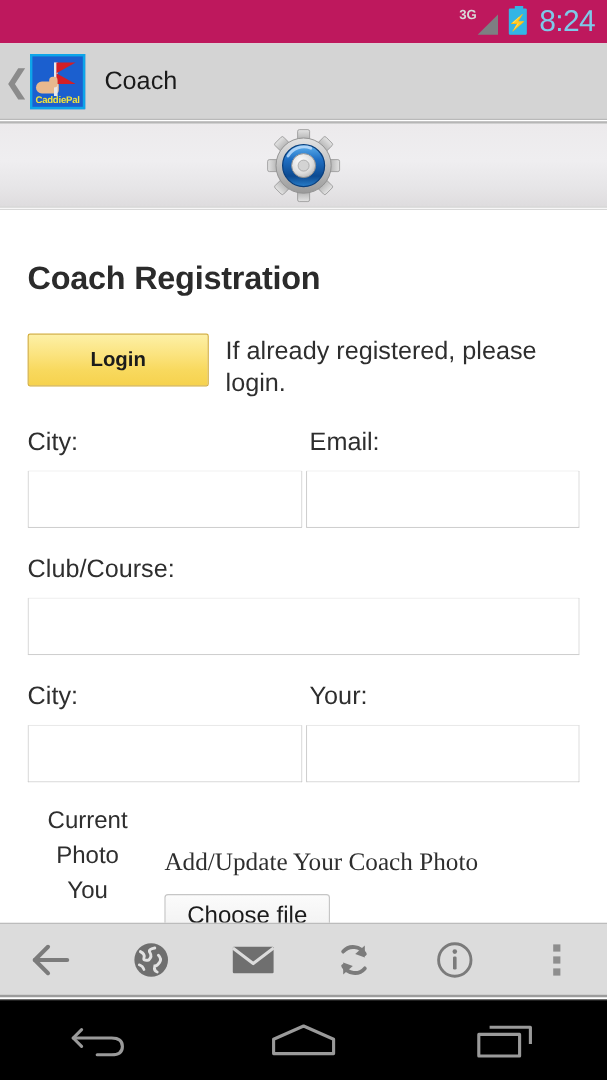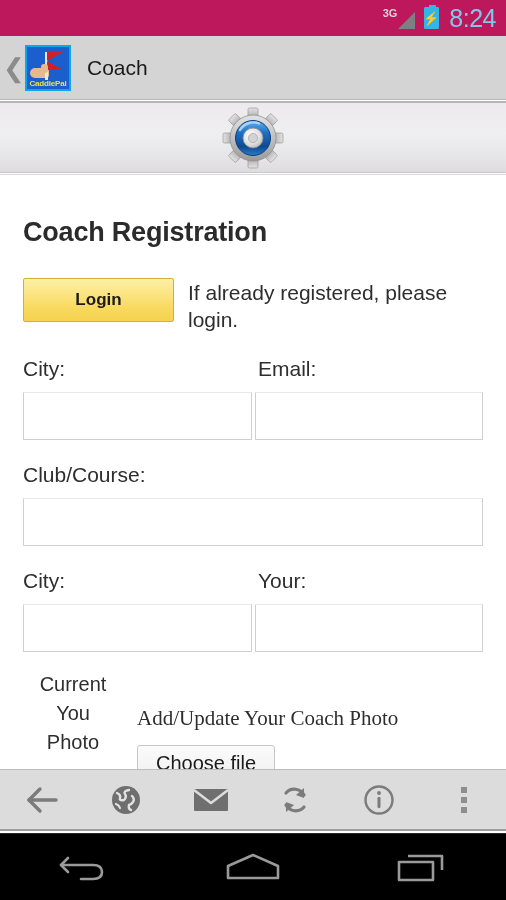--- a/index.html
+++ b/index.html
@@ -438,22 +438,22 @@
         <div class="field-label second">Your:</div>
       </div>
       <div class="input-row">
         <input class="txt-input" type="text" value="" style="">
         <input class="txt-input second" type="text" value="" style="">
       </div>
 
       <div class="photo-section">
         <div class="photo-col">
           <div>Current</div>
+          <div>Photo</div>
           <div>You</div>
-          <div>Photo</div>
         </div>
         <div class="upload-col">
           <div class="upload-title">Add/Update Your Coach Photo</div>
           <button id="choose-file-button">Choose file</button>
         </div>
       </div>
 
     </div>
   </div>
 

